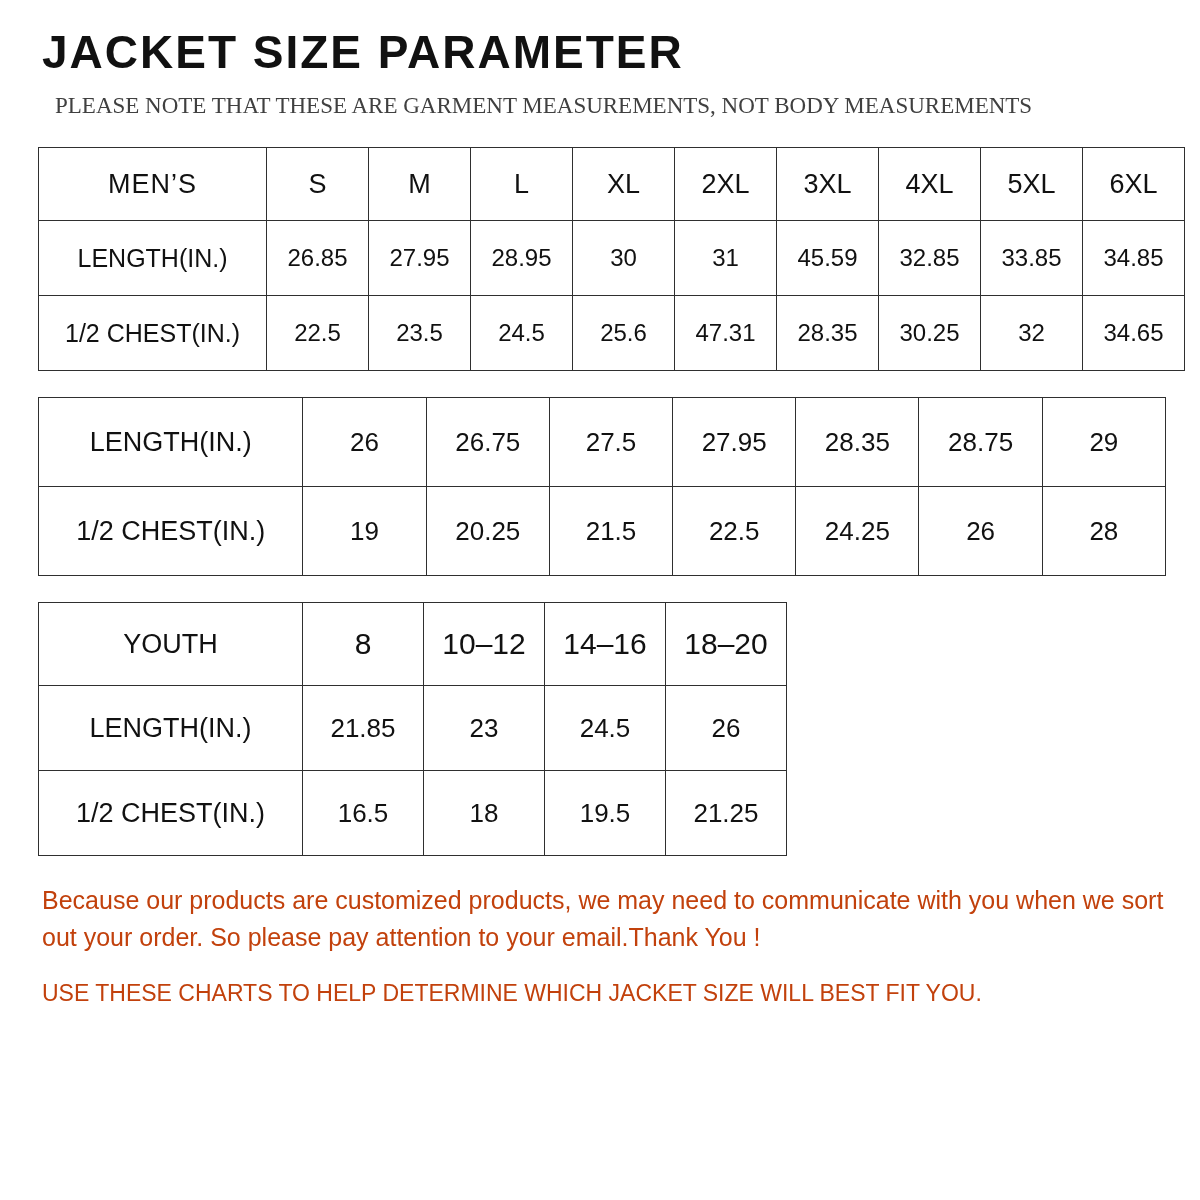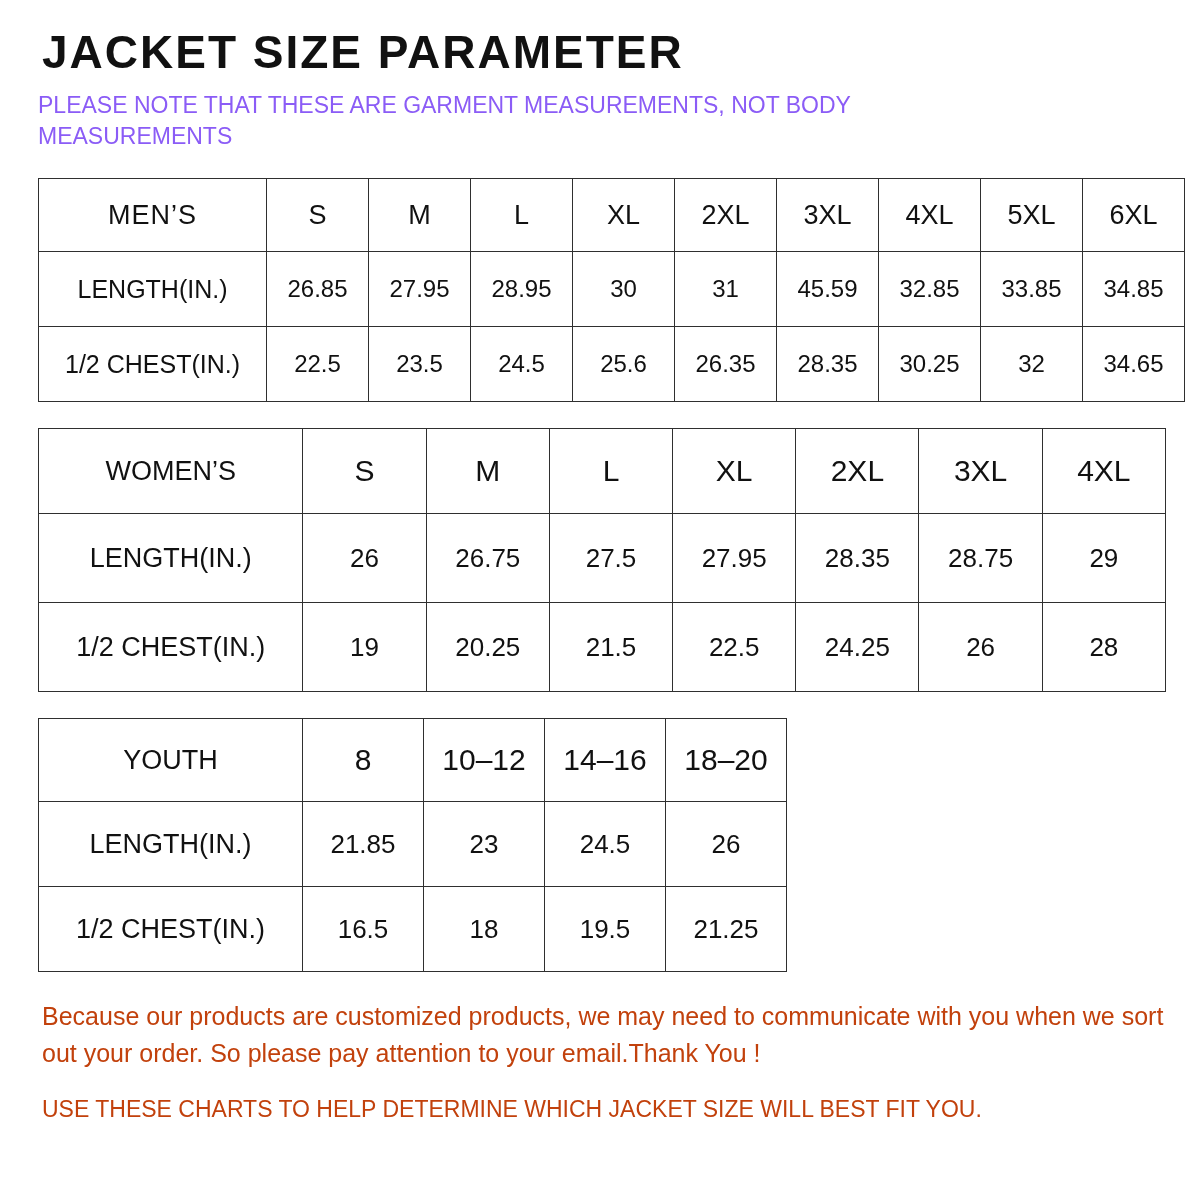--- a/index.html
+++ b/index.html
@@ -23,25 +23,26 @@
   }
   .title {
     font-size: 46px;
     font-weight: bold;
     letter-spacing: 2px;
     color: #111111;
     margin: 0 0 14px 4px;
     line-height: 1.05;
   }
   .note {
-    color: #8b5cf6;
+    color: #404040;
     font-size: 23px;
     line-height: 1.35;
-    margin: 0 0 26px 0;
+    margin: 0 0 26px 17px;
     max-width: 1000px;
+    font-family: Liberation Serif, serif;
   }
   table.size-table {
     border-collapse: collapse;
     table-layout: fixed;
     margin-bottom: 26px;
   }
   table.size-table td, table.size-table th {
     border: 1px solid #2f2f2f;
     text-align: center;
     vertical-align: middle;
@@ -129,51 +130,41 @@
         <td>32.85</td>
         <td>33.85</td>
         <td>34.85</td>
       </tr>
       <tr>
         <td>1/2 CHEST(IN.)</td>
         <td>22.5</td>
         <td>23.5</td>
         <td>24.5</td>
         <td>25.6</td>
-        <td>26.35</td>
+        <td>47.31</td>
         <td>28.35</td>
         <td>30.25</td>
         <td>32</td>
         <td>34.65</td>
       </tr>
     </tbody>
   </table>
 
   <table class="size-table" id="womens-table">
     <colgroup>
       <col style="width:264px">
       <col style="width:123px">
         <col style="width:123px">
         <col style="width:123px">
       <col style="width:123px">
         <col style="width:123px">
         <col style="width:123px">
       <col style="width:123px">
     </colgroup>
     <tbody>
-      <tr class="hdr-row">
-        <td>WOMEN’S</td>
-        <td>S</td>
-        <td>M</td>
-        <td>L</td>
-        <td>XL</td>
-        <td>2XL</td>
-        <td>3XL</td>
-        <td>4XL</td>
-      </tr>
       <tr>
         <td>LENGTH(IN.)</td>
         <td>26</td>
         <td>26.75</td>
         <td>27.5</td>
         <td>27.95</td>
         <td>28.35</td>
         <td>28.75</td>
         <td>29</td>
       </tr>

